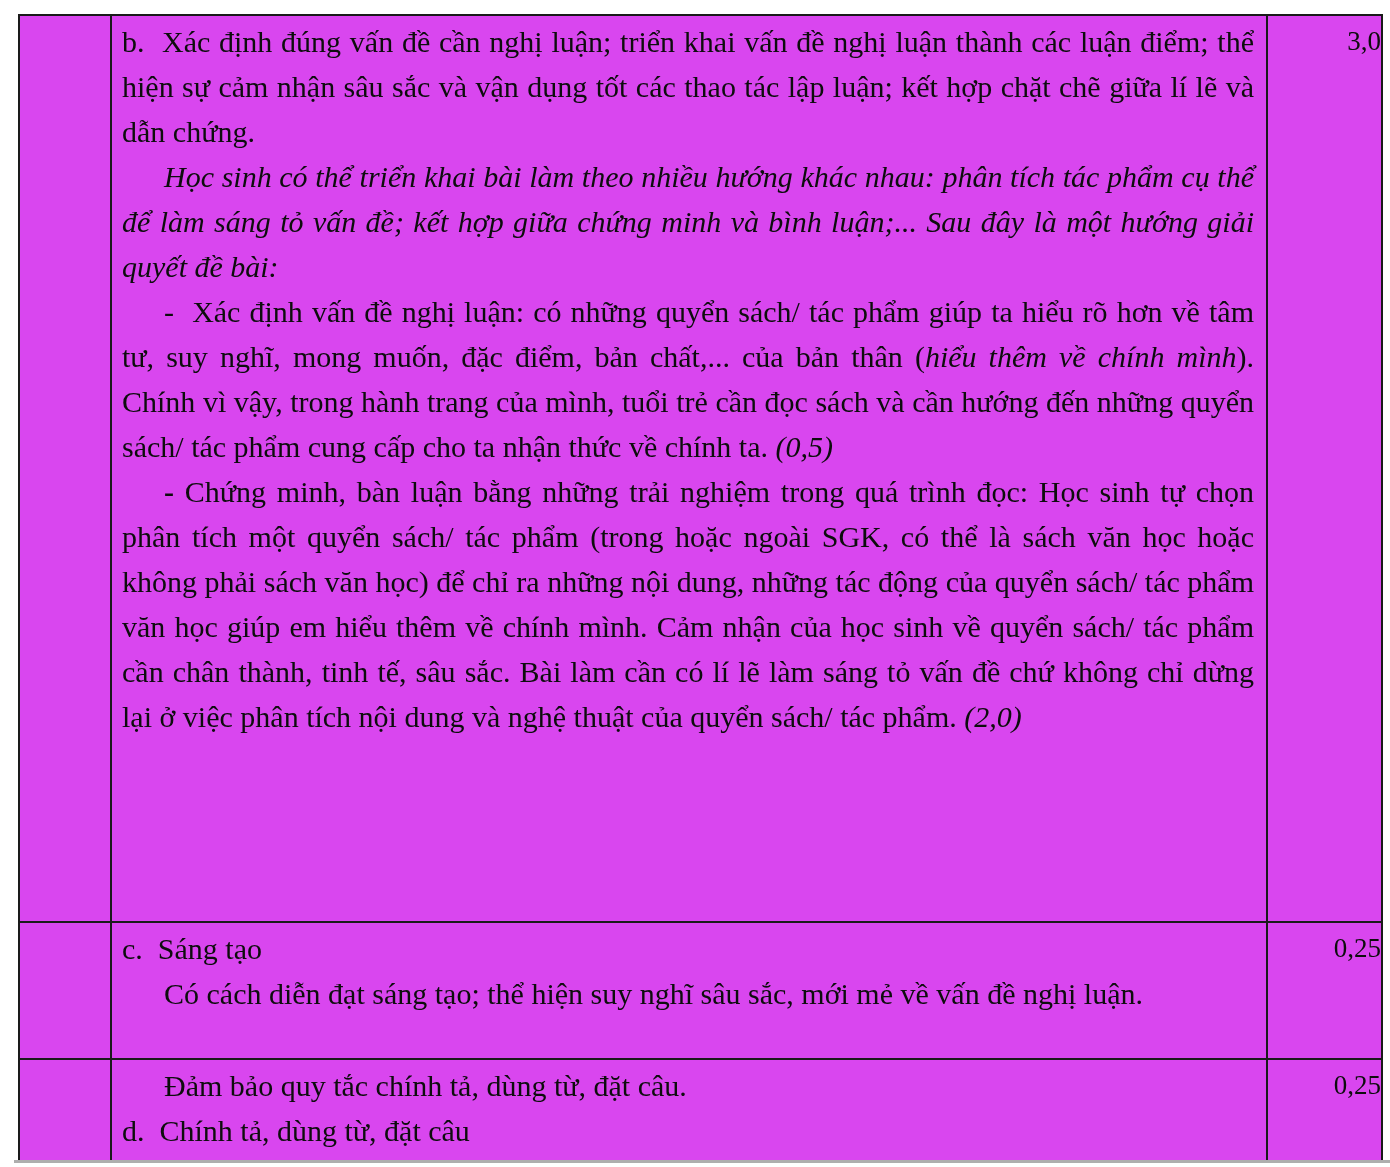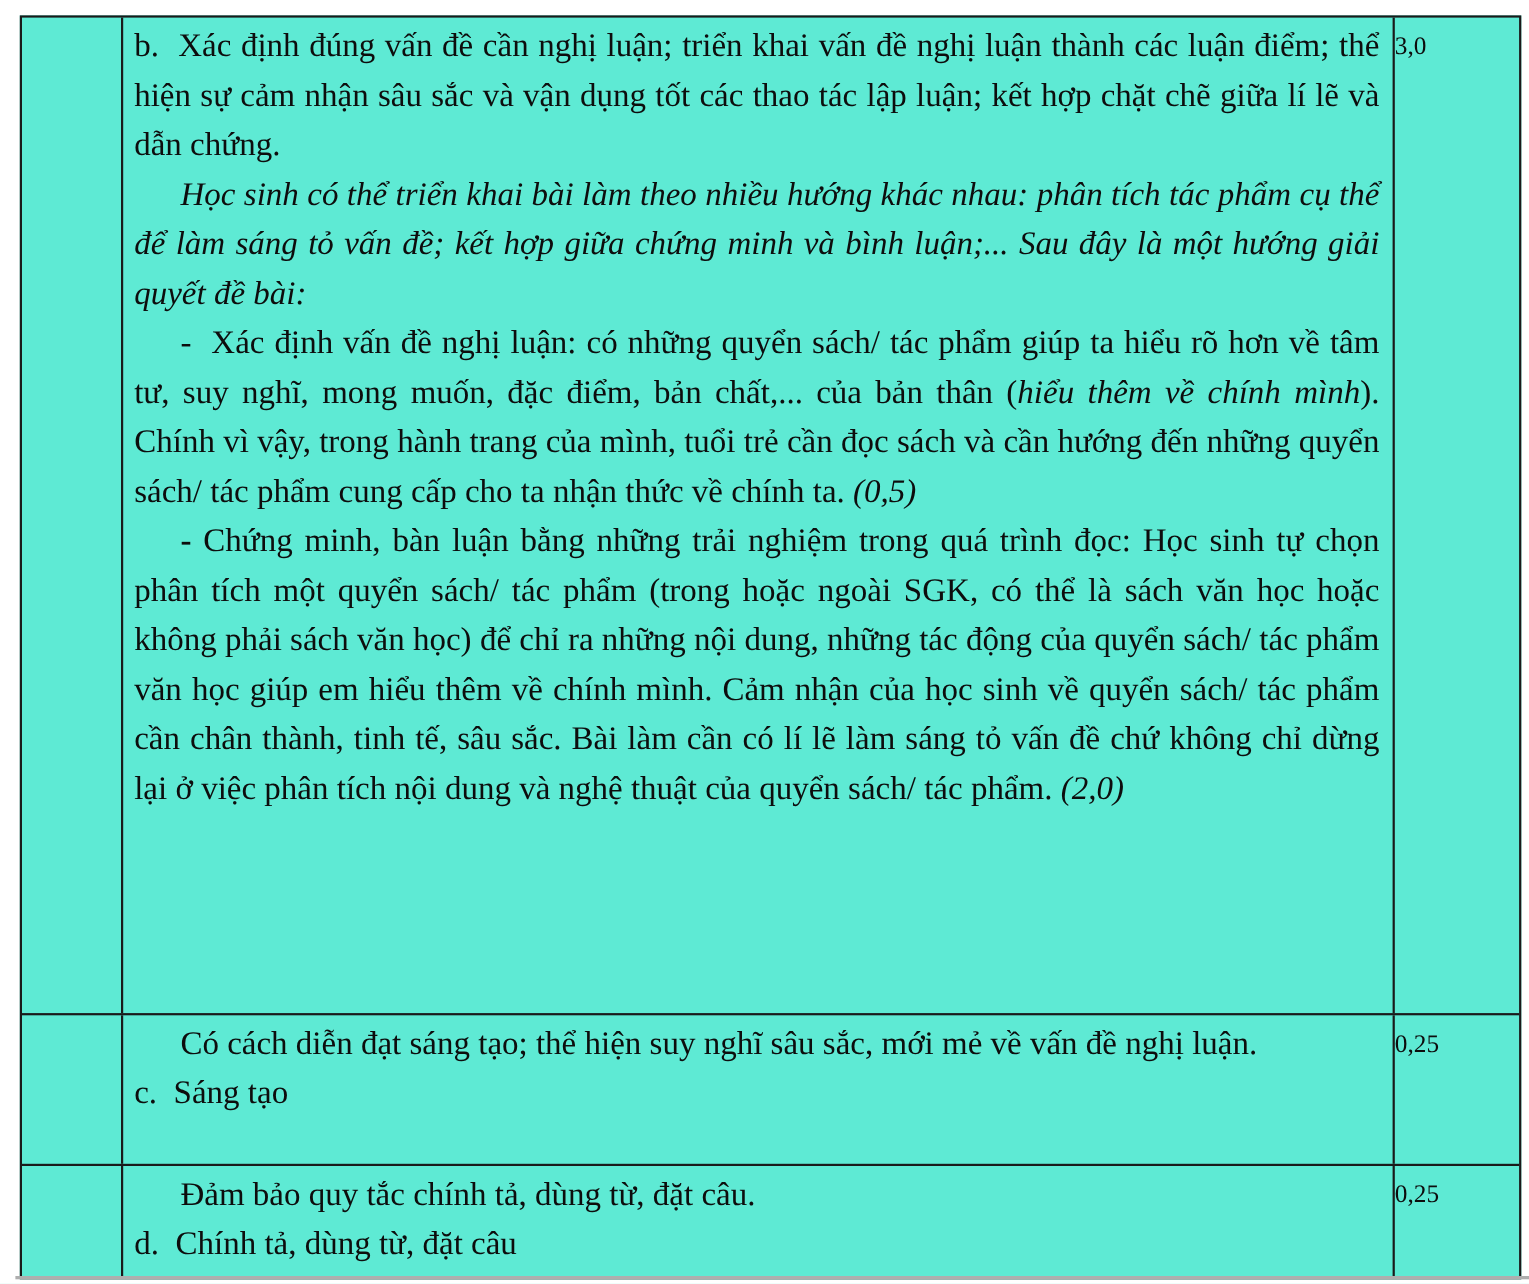--- a/index.html
+++ b/index.html
@@ -15,21 +15,21 @@
     color: #0d0d0d;
     overflow: hidden;
   }
   .rubric-table {
     position: absolute;
     left: 18px;
     top: 14px;
     width: 1365px;
     box-sizing: border-box;
     border: 2px solid #1a1a1a;
-    background: #5eead4;
+    background: #d946ef;
   }
   .rubric-row {
     display: flex;
     align-items: stretch;
     box-sizing: border-box;
   }
   .rubric-row + .rubric-row {
     border-top: 2px solid #1a1a1a;
   }
   .cell-label {
@@ -44,22 +44,22 @@
     padding: 3px 12px 8px 10px;
     font-size: 30px;
     line-height: 45px;
     text-align: justify;
   }
   .cell-score {
     width: 115px;
     flex: 0 0 115px;
     box-sizing: border-box;
     border-left: 2px solid #1a1a1a;
-    text-align: left;
-    font-size: 23px;
+    text-align: right;
+    font-size: 27px;
     line-height: 45px;
     padding-top: 3px;
   }
   .para {
     margin: 0;
   }
   .para.indent {
     text-indent: 42px;
   }
   .seg-n { font-style: normal; font-weight: normal; }
@@ -87,22 +87,22 @@
         <div class="para"><span class="seg-n">b.&nbsp; Xác định đúng vấn đề cần nghị luận; triển khai vấn đề nghị luận thành các luận điểm; thể hiện sự cảm nhận sâu sắc và vận dụng tốt các thao tác lập luận; kết hợp chặt chẽ giữa lí lẽ và dẫn chứng.</span></div>
         <div class="para indent"><span class="seg-i">Học sinh có thể triển khai bài làm theo nhiều hướng khác nhau: phân tích tác phẩm cụ thể để làm sáng tỏ vấn đề; kết hợp giữa chứng minh và bình luận;... Sau đây là một hướng giải quyết đề bài:</span></div>
         <div class="para indent"><span class="seg-n">-&nbsp; Xác định vấn đề nghị luận: có những quyển sách/ tác phẩm giúp ta hiểu rõ hơn về tâm tư, suy nghĩ, mong muốn, đặc điểm, bản chất,... của bản thân (</span><span class="seg-i">hiểu thêm về chính mình</span><span class="seg-n">). Chính vì vậy, trong hành trang của mình, tuổi trẻ cần đọc sách và cần hướng đến những quyển sách/ tác phẩm cung cấp cho ta nhận thức về chính ta. </span><span class="seg-i">(0,5)</span></div>
         <div class="para indent"><span class="seg-b">- </span><span class="seg-n">Chứng minh, bàn luận bằng những trải nghiệm trong quá trình đọc: Học sinh tự chọn phân tích một quyển sách/ tác phẩm (trong hoặc ngoài SGK, có thể là sách văn học hoặc không phải sách văn học) để chỉ ra những nội dung, những tác động của quyển sách/ tác phẩm văn học giúp em hiểu thêm về chính mình. Cảm nhận của học sinh về quyển sách/ tác phẩm cần chân thành, tinh tế, sâu sắc. Bài làm cần có lí lẽ làm sáng tỏ vấn đề chứ không chỉ dừng lại ở việc phân tích nội dung và nghệ thuật của quyển sách/ tác phẩm. </span><span class="seg-i">(2,0)</span></div>
       </div>
       <div class="cell-score"><span>3,0</span></div>
     </div>
     <div class="rubric-row row-c">
       <div class="cell-label"></div>
       <div class="cell-content">
+        <div class="para"><span class="seg-n">c.&nbsp; Sáng tạo</span></div>
         <div class="para indent"><span class="seg-n">Có cách diễn đạt sáng tạo; thể hiện suy nghĩ sâu sắc, mới mẻ về vấn đề nghị luận.</span></div>
-        <div class="para"><span class="seg-n">c.&nbsp; Sáng tạo</span></div>
       </div>
       <div class="cell-score"><span>0,25</span></div>
     </div>
     <div class="rubric-row row-d">
       <div class="cell-label"></div>
       <div class="cell-content">
         <div class="para indent"><span class="seg-n">Đảm bảo quy tắc chính tả, dùng từ, đặt câu.</span></div>
         <div class="para"><span class="seg-n">d.&nbsp; Chính tả, dùng từ, đặt câu</span></div>
       </div>
       <div class="cell-score"><span>0,25</span></div>

